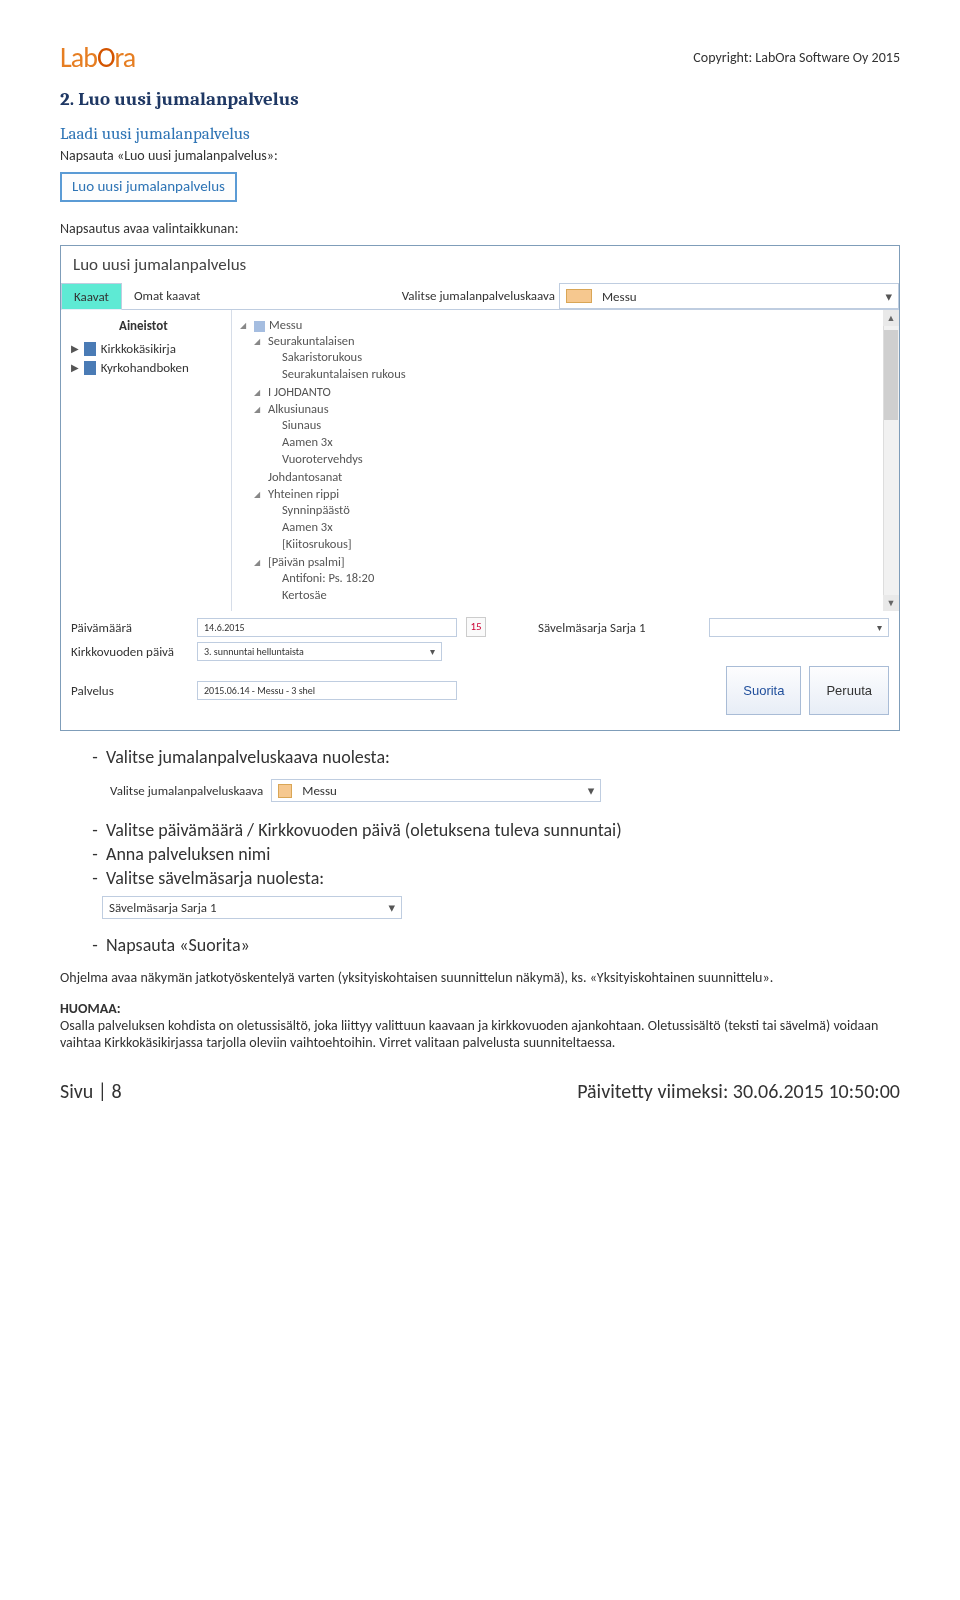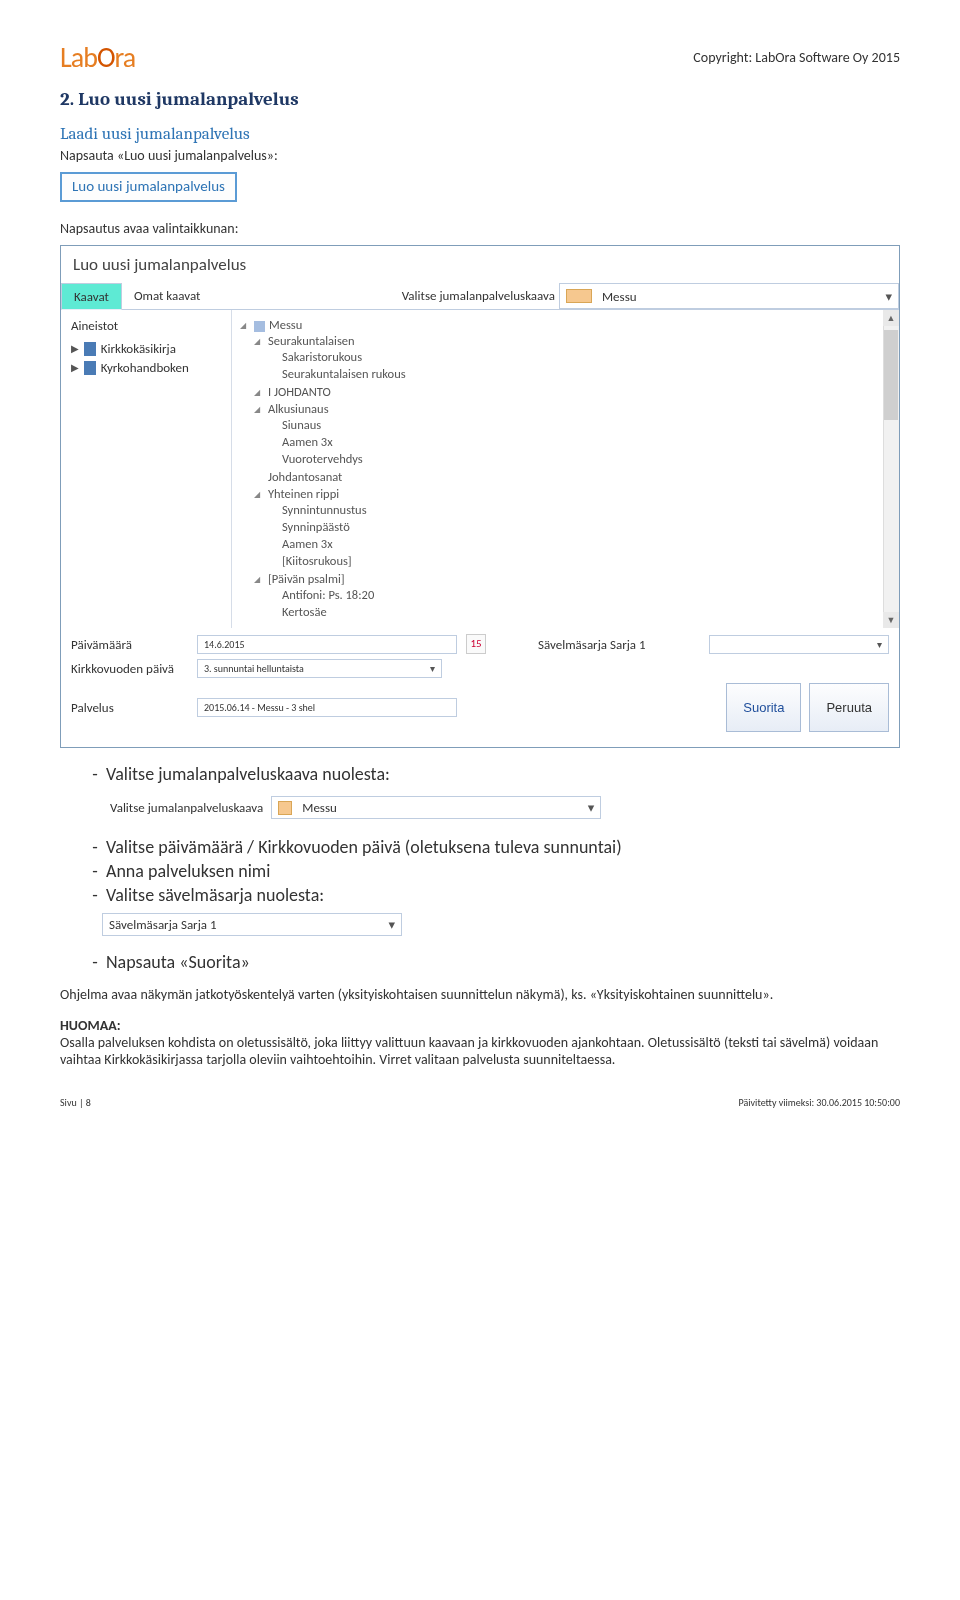--- a/index.html
+++ b/index.html
@@ -16,21 +16,21 @@
   .tabs { display: flex; border-bottom: 1px solid #bfcde0; font-size: 13px; }
   .tabs span { padding: 5px 12px; }
   .tabs .active { background: #5eead4; border: 1px solid #bfcde0; border-bottom: 1px solid #e8eef7; margin-bottom: -1px; }
   .tabs .label { margin-left: auto; padding-right: 4px; }
   .kaava-select { display: flex; align-items: center; border: 1px solid #bfcde0; background: #fff; width: 340px; font-size: 13px; }
   .kaava-select .ico { width:14px; height:14px; background:#f6c88f; border:1px solid #d9a656; margin: 0 6px; }
   .kaava-select .txt { flex:1; padding: 3px 4px; }
   .kaava-select .caret { padding: 0 6px; color:#555; }
   .midrow { display:flex; }
   .sidecol { width: 170px; padding: 8px 10px; font-size: 13px; }
-  .sidecol .hdr { font-weight: 400; margin-bottom: 6px; }
+  .sidecol .hdr { font-weight: 700; margin-bottom: 6px; margin-left: 48px; }
   .sidecol .item { display:flex; align-items:center; gap:5px; padding: 2px 0; }
   .sidecol .tri { font-size:10px; color:#555; }
   .sidecol .book { width:12px; height:14px; background:#4a7bb5; display:inline-block; }
   .tree { flex:1; border-left:1px solid #d6dde8; border-right:0; padding: 6px 8px; font-size: 12.5px; color:#555; position:relative; }
   .tree .scrollbar { position:absolute; right:0; top:0; bottom:0; width:16px; background:#f1f1f1; border-left:1px solid #ddd; }
   .tree .thumb { position:absolute; right:1px; top:20px; width:14px; height:90px; background:#cfcfcf; }
   .tree .arrow-up, .tree .arrow-down { position:absolute; right:0; width:16px; height:16px; background:#e9e9e9; text-align:center; font-size:9px; line-height:16px; color:#666; }
   .tree .arrow-up { top:0; } .tree .arrow-down { bottom:0; }
   .tree ul { list-style:none; }
   .tree li { padding: 1px 0 1px 14px; position:relative; }
@@ -50,21 +50,21 @@
   .right-group { margin-left:auto; display:flex; gap:8px; align-items:center; }
   .inline-select { display:flex; align-items:center; gap:8px; margin: 10px 0 16px 0; }
   .inline-select .kaava-select { width: 330px; }
   .inline-select .lbl { font-size:13px; }
   .sarja-select { border:1px solid #bfcde0; padding:3px 6px; width:300px; display:flex; margin:6px 0 14px 42px; font-size:13px; }
   .sarja-select .caret { margin-left:auto; color:#555; }
   ul.bullets { margin: 2px 0 2px 46px; font-size:18px; }
   ul.bullets li { list-style: "-  "; padding:1px 0; }
   .note { margin-top: 14px; }
   .note b { font-weight:700; }
-  .footer { display:flex; justify-content:space-between; font-size:10px; margin-top:28px; }
+  .footer { display:flex; justify-content:space-between; font-size:20px; margin-top:28px; }
   .sep { height: 10px; }
 </style>
 </head>
 <body>
 
 
 
 <div class="logo"><span>Lab</span><b style="color:#d35400">O</b><span>ra</span></div>
 <div class="copyright">Copyright: LabOra Software Oy 2015</div>
 
@@ -116,21 +116,20 @@
                   <li class=""><span>Seurakuntalaisen rukous</span></li>
                 </ul></li>
               <li class="exp"><span>I JOHDANTO</span></li>
               <li class="exp"><span>Alkusiunaus</span><ul>
                   <li class=""><span>Siunaus</span></li>
                   <li class=""><span>Aamen 3x</span></li>
                   <li class=""><span>Vuorotervehdys</span></li>
                 </ul></li>
               <li class=""><span>Johdantosanat</span></li>
               <li class="exp"><span>Yhteinen rippi</span><ul>
-                  <li class=""><span>Synnintunnustus</span></li>
                   <li class=""><span>Synninpäästö</span></li>
                   <li class=""><span>Aamen 3x</span></li>
                   <li class=""><span>[Kiitosrukous]</span></li>
                 </ul></li>
               <li class="exp"><span>[Päivän psalmi]</span><ul>
                   <li class=""><span>Antifoni: Ps. 18:20</span></li>
                   <li class=""><span>Kertosäe</span></li>
                 </ul></li>
             </ul></li>
         </ul>

